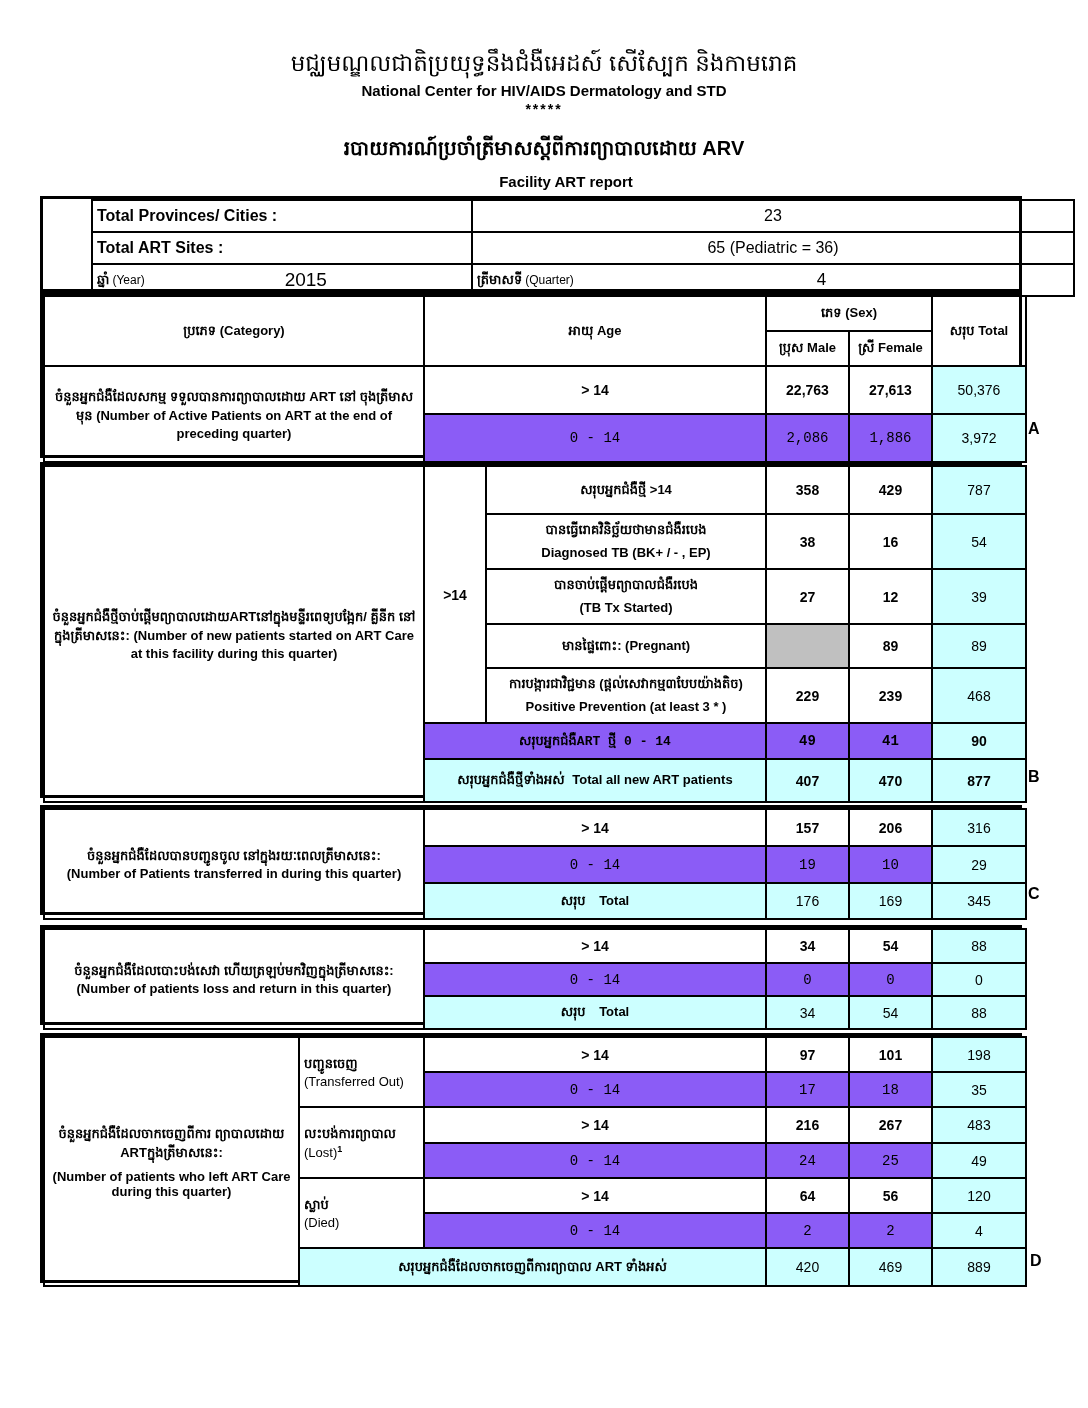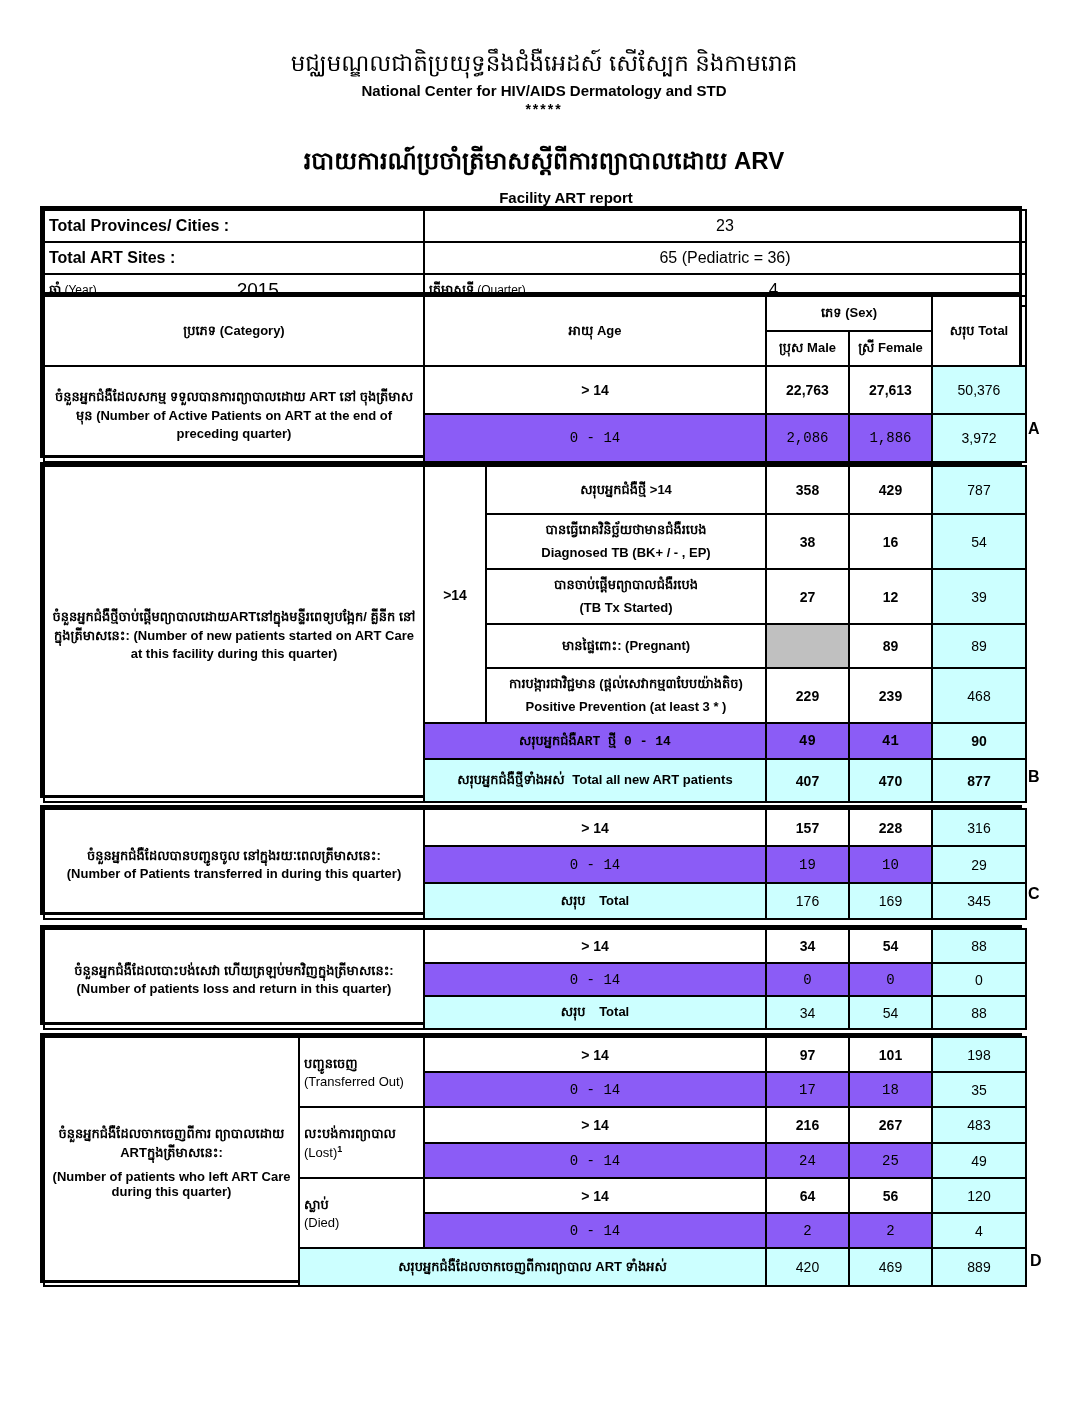--- a/index.html
+++ b/index.html
@@ -4,21 +4,21 @@
 <style>
   html,body{margin:0;padding:0;background:#fff;color:#000;
     font-family:"Liberation Sans", sans-serif;}
   .page{position:relative;width:1088px;height:1408px;background:#fff;overflow:hidden;}
 
   
   .rpt-header{position:absolute;top:50px;left:0;width:100%;text-align:center;}
   .title-km{font-size:23px;font-weight:normal;line-height:1.2;}
   .title-en{font-size:15px;font-weight:bold;margin-top:4px;}
   .stars{font-size:14px;font-weight:bold;letter-spacing:2px;margin-top:2px;}
-  .subtitle-km{font-size:24px;font-weight:bold;margin-top:29px;}
+  .subtitle-km{font-size:20px;font-weight:bold;margin-top:18px;}
   .subtitle-en{font-size:15px;font-weight:bold;margin-top:8px;padding-left:44px;}
 
   
   .box{position:absolute;left:40px;width:982px;border:3px solid #000;box-sizing:border-box;background:#fff;}
   table{border-collapse:collapse;table-layout:fixed;width:100%;height:100%;}
   td{border:2px solid #000;padding:2px 4px;text-align:center;vertical-align:middle;
      font-size:13px;overflow:hidden;}
   .km{font-weight:bold;font-size:13px;}
   .en{font-weight:bold;font-size:13px;}
   .num{font-size:14px;font-weight:normal;}
@@ -40,21 +40,21 @@
 <div class="page">
 
   <div class="rpt-header">
     <div class="title-km">មជ្ឈមណ្ឌលជាតិប្រយុទ្ធនឹងជំងឺអេដស៍ សើស្បែក និងកាមរោគ</div>
     <div class="title-en">National Center for HIV/AIDS Dermatology and STD</div>
     <div class="stars">*****</div>
     <div class="subtitle-km">របាយការណ៍ប្រចាំត្រីមាសស្ដីពីការព្យាបាលដោយ ARV</div>
     <div class="subtitle-en">Facility ART report</div>
   </div>
 
-  <div class="box" style="top:206px;height:96px;">
+  <div class="box" style="top:196px;height:96px;padding-left:48px;">
     <table>
       <colgroup>
           <col style="width:380px">
           <col style="width:602px">
         </colgroup>
       <tbody>
           <tr style="height:32px">
         <td class="left en" style="font-size:16px">Total Provinces/ Cities :</td>
         <td class="num" style="font-size:16px">23</td>
       </tr>
@@ -211,21 +211,21 @@
           <col style="width:94px">
         </colgroup>
       <tbody>
           <tr style="height:37px">
         <td rowspan="3">
           <div class="km">ចំនួនអ្នកជំងឺដែលបានបញ្ជូនចូល នៅក្នុងរយៈពេលត្រីមាសនេះ:</div>
           <div class="en">(Number of Patients transferred in during this quarter)</div>
         </td>
         <td class="numb">&gt; 14</td>
         <td class="numb">157</td>
-        <td class="numb">228</td>
+        <td class="numb">206</td>
         <td class="num cyan">316</td>
       </tr>
       <tr style="height:37px">
         <td class="num yellow">0 - 14</td>
         <td class="num yellow">19</td>
         <td class="num yellow">10</td>
         <td class="num cyan">29</td>
       </tr>
       <tr style="height:36px">
         <td class="cyan">

